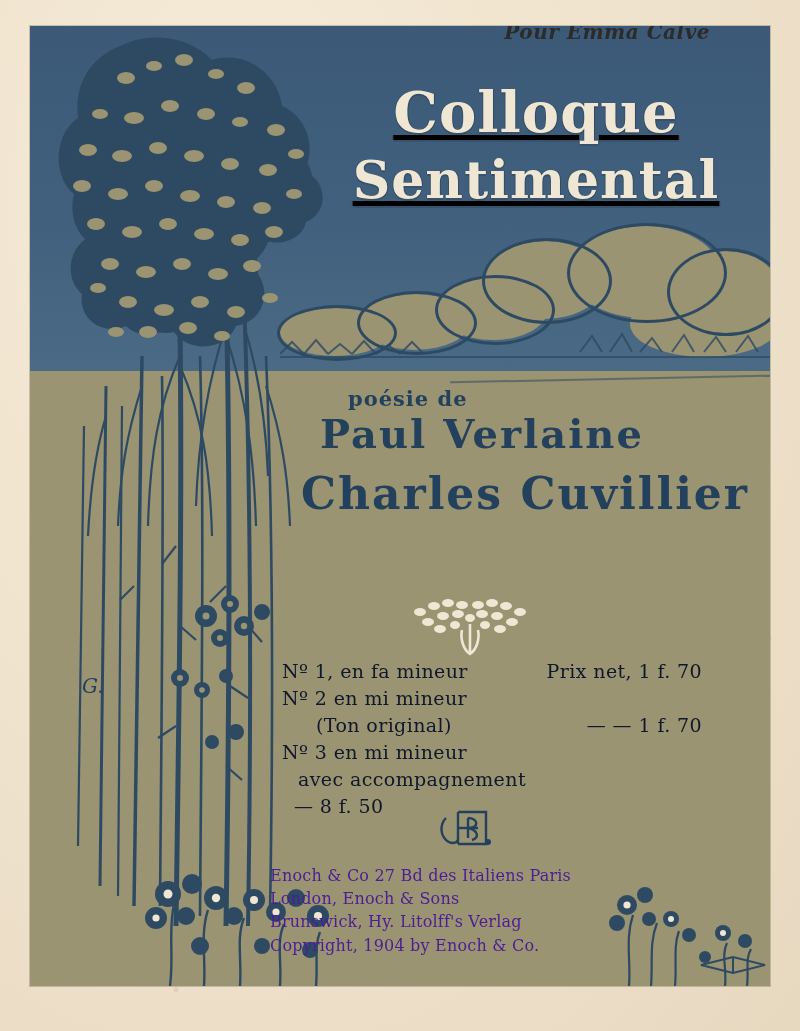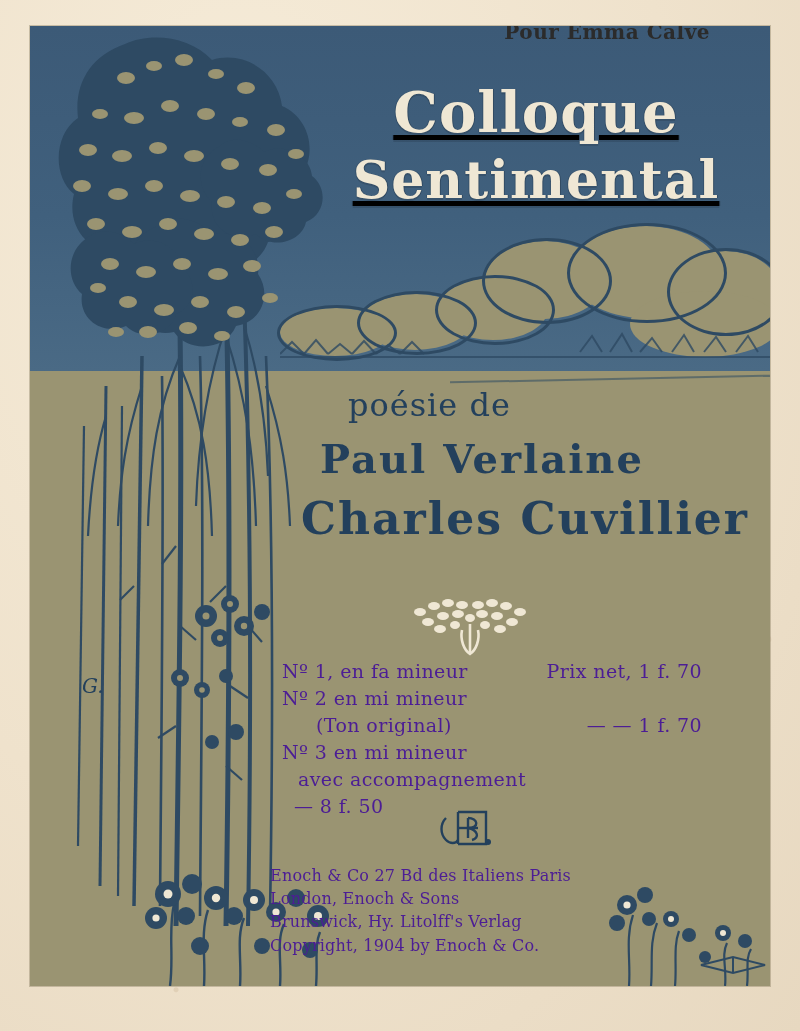--- a/index.html
+++ b/index.html
@@ -97,20 +97,21 @@
   #dedication {
     position: absolute;
     left: 0; right: 0;
     top: -6px;
     text-align: right;
     padding-right: 60px;
   }
   #dedication span {
     display: inline-block;
     font-family: "DejaVu Serif", serif;
+    font-style: italic;
     font-weight: 700;
     font-size: 20px;
     color: #2b2b2b;
     letter-spacing: 0.5px;
   }
 
   
   #title-block {
     position: absolute;
     right: 24px;
@@ -136,50 +137,51 @@
   
   #credits {
     position: absolute;
     left: 270px;
     top: 360px;
     width: 450px;
     color: #23405c;
     font-family: "DejaVu Serif", serif;
   }
   .credit-small {
-    font-size: 32px;
+    font-size: 21px;
     letter-spacing: 1px;
+    font-weight: bold;
   }
   .credit-big {
     font-size: 40px;
     font-weight: 700;
     letter-spacing: 2px;
     line-height: 1.05;
   }
   #poet-label   { text-align: left;  padding-left: 48px; }
-  #poet-name    { text-align: left;  padding-left: 20px; margin-top: 14px; }
+  #poet-name    { text-align: left;  padding-left: 20px; margin-top: 2px; }
   #composer-label { text-align: right; padding-right: 34px; margin-top: 18px; }
   #composer-name  { text-align: center; margin-top: 16px; font-size: 44px; }
 
   
   #ornament {
     position: absolute;
     left: 380px;
     top: 570px;
     width: 120px;
     height: 62px;
   }
 
   
   #editions {
     position: absolute;
     left: 252px;
     top: 632px;
     width: 420px;
-    color: #4c1d95;
+    color: #0f172a;
     font-family: "DejaVu Serif", serif;
     font-size: 19px;
     line-height: 1.42;
     letter-spacing: 0.4px;
   }
   .ed-row {
     display: flex;
     justify-content: space-between;
     align-items: baseline;
     white-space: nowrap;

